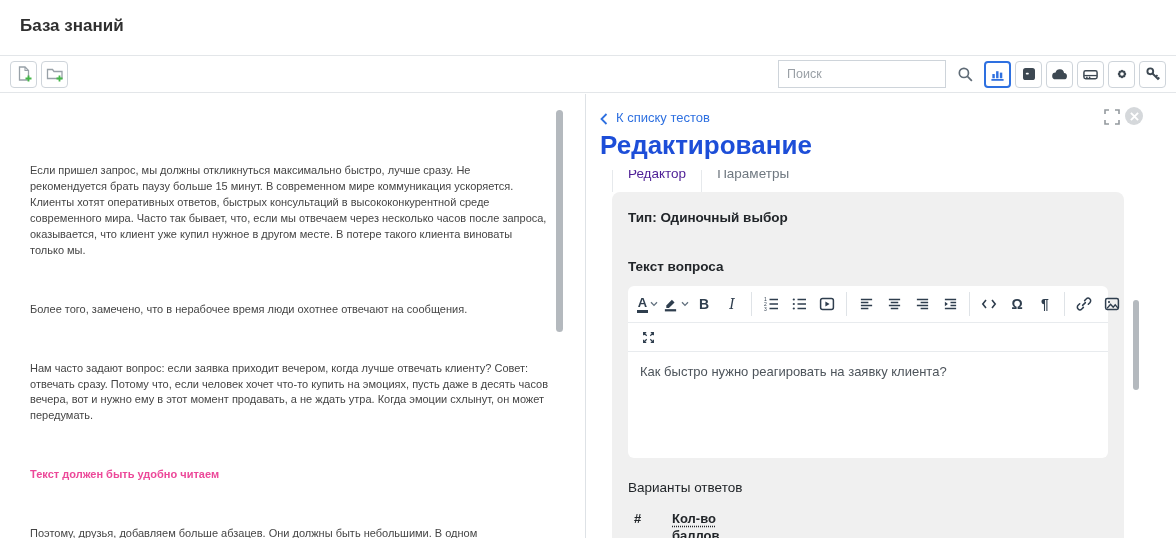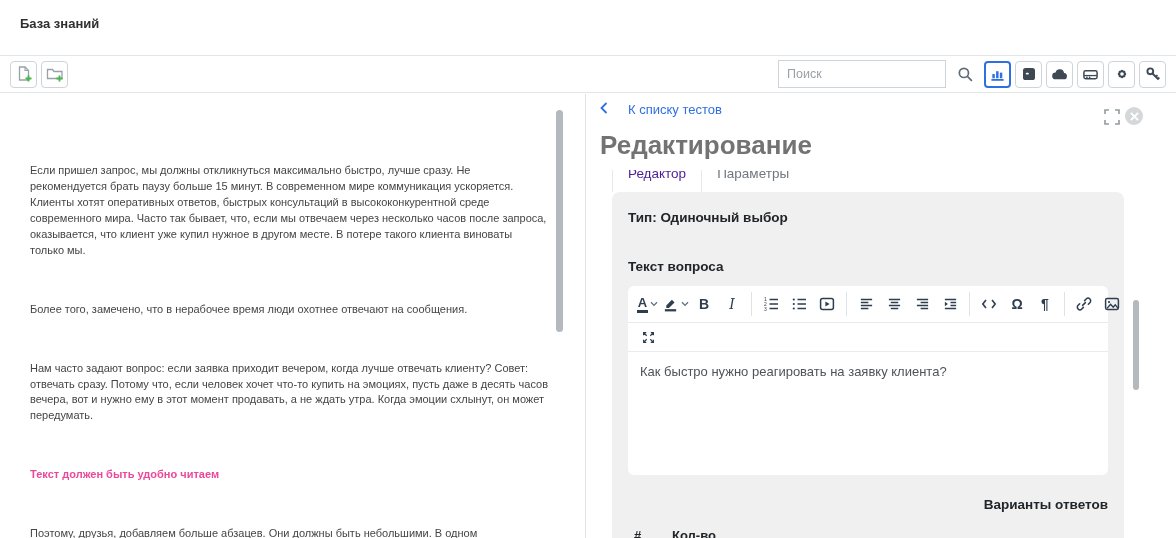--- a/index.html
+++ b/index.html
@@ -1,21 +1,21 @@
 <!DOCTYPE html>
 <html><head>
 <meta charset="utf-8">
 <style>
   * { margin:0; padding:0; box-sizing:border-box; }
   html,body { background:#fff; }
   body { font-family:"Liberation Sans", sans-serif; }
   #root { position:relative; width:1176px; height:538px; background:#fff; overflow:hidden; }
 
   
-  .app-title { position:absolute; left:20px; top:16px; font-size:13px; font-weight:700; color:#2f2f2f; }
+  .app-title { position:absolute; left:20px; top:16px; font-size:17px; font-weight:700; color:#2f2f2f; }
   .topbar { position:absolute; left:0; right:0; top:55px; height:38px; background:#fff;
             border-top:1px solid #e3e6e9; border-bottom:1px solid #e3e6e9;
             display:flex; align-items:center; padding:0 10px; gap:4px; }
   .tb-btn { width:27px; height:27px; border:1px solid #ced4da; border-radius:4px; background:#fff;
             display:flex; align-items:center; justify-content:center; cursor:pointer; }
   .tb-btn.active { border:2px solid #2e70e0; }
   .tb-spacer { flex:1; }
   .search-input { width:168px; height:28px; border:1px solid #ced4da; border-radius:0;
                   font-size:12.5px; color:#444; padding:0 8px; outline:none; font-family:inherit; }
   .search-input::placeholder { color:#9aa0a6; }
@@ -25,23 +25,23 @@
   .article-pane { position:absolute; left:0; top:94px; width:586px; bottom:0; background:#fff;
                   border-right:1px solid #dee2e6; overflow:hidden; }
   .article-inner { padding:26px 36px 0 30px; }
   .article-title { font-size:26px; font-weight:700; color:#222; margin-bottom:14px; letter-spacing:.2px; }
   .article-inner p { font-size:11px; line-height:1.45; color:#454545; margin-bottom:13px; max-width:522px;margin-top:43px; }
   .article-inner p.subhead { font-weight:700; color:#ec4899; }
   .v-scrollbar { position:absolute; border-radius:4px; background:#b4b9be; }
   .sb-left { left:556px; top:16px; width:7px; height:222px; }
 
   .editor-pane { position:absolute; left:587px; top:94px; right:0; bottom:0; background:#fff; }
-  .back-row { position:absolute; left:13px; top:8px; display:flex; align-items:flex-start; gap:20px; cursor:pointer; }
+  .back-row { position:absolute; left:13px; top:16px; display:flex; align-items:flex-end; gap:8px; cursor:pointer; }
   .back-row span { font-size:13px; color:#2e70e0; }
-  .pane-title { position:absolute; left:13px; top:36px; font-size:26px; font-weight:700; color:#737373; }
+  .pane-title { position:absolute; left:13px; top:36px; font-size:26px; font-weight:700; color:#1d4ed8; }
   .fs-btn { position:absolute; top:15px; width:16px; height:16px; cursor:pointer; }
   .fs-btn.fullscreen { right:56px; }
   .close-btn { position:absolute; top:13px; right:33px; width:18px; height:18px; border-radius:50%;
                background:#d5d8db; display:flex; align-items:center; justify-content:center; cursor:pointer; }
   .sb-right { left:546px; top:206px; width:6px; height:90px; }
 
   .scrollwrap { position:absolute; left:25px; top:76px; width:512px; bottom:0; overflow:hidden; }
 
   
   .tabs-clip { height:22px; overflow:hidden; position:relative; }
@@ -63,25 +63,25 @@
   .rte-btn { min-width:28px; height:26px; display:flex; align-items:center; justify-content:center;
              cursor:pointer; color:#2f3e4e; gap:3px; border-radius:3px; }
   .rte-sep { width:1px; height:24px; background:#dfe3e7; margin:0 5px; flex:none; }
   .glyph-b { font-weight:700; font-size:14px; }
   .glyph-i { font-family:"DejaVu Serif", serif; font-style:italic; font-size:14px; }
   .glyph-om { font-size:14px; font-weight:600; }
   .glyph-pi { font-size:14px; font-weight:600; }
   .colorA { position:relative; font-weight:700; font-size:13px; line-height:1; padding-bottom:4px; }
   .colorA::after { content:""; position:absolute; left:-1px; right:-1px; bottom:0; height:2.5px; background:#2f3e4e; }
   .rte-expand-row { border-top:1px solid #e8ebee; padding:5px 9px; display:flex; }
-  .rte-content { border-top:1px solid #e8ebee; padding:12px; height:124px; font-size:13px; color:#4d545b;
+  .rte-content { border-top:1px solid #e8ebee; padding:12px; height:107px; font-size:13px; color:#4d545b;
                  border-radius:0 0 6px 6px; cursor:text; }
 
   
-  .answers-heading { font-size:13.5px; font-weight:700; color:#212529; margin:22px 0 12px;text-align:right; }
+  .answers-heading { font-size:13.5px; font-weight:400; color:#212529; margin:22px 0 12px; }
   .ans-header { display:flex; align-items:flex-start; padding:4px 6px 10px; }
   .ans-header .c { font-size:13px; font-weight:700; color:#212529; }
   .c-num { width:38px; }
   .c-text { flex:1; }
   .c-pts { width:58px; }
   .c-pts .dotted { text-decoration:underline dotted; text-underline-offset:3px; line-height:1.3; display:inline-block; width:48px; }
   .c-del { width:30px; }
   .ans-row { background:#fff; border-radius:8px; display:flex; align-items:center; padding:15px 6px; margin-top:2px; }
 
   svg { display:block; }

